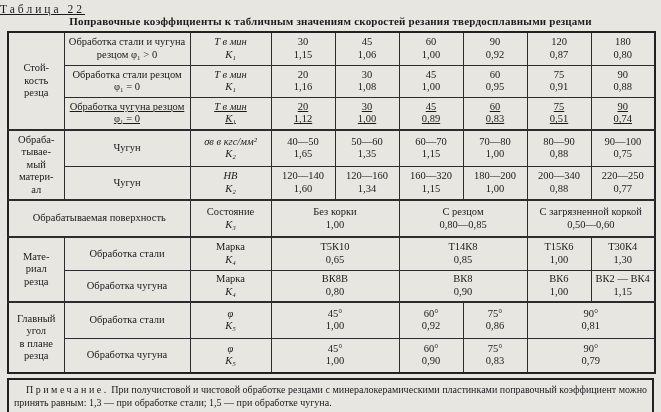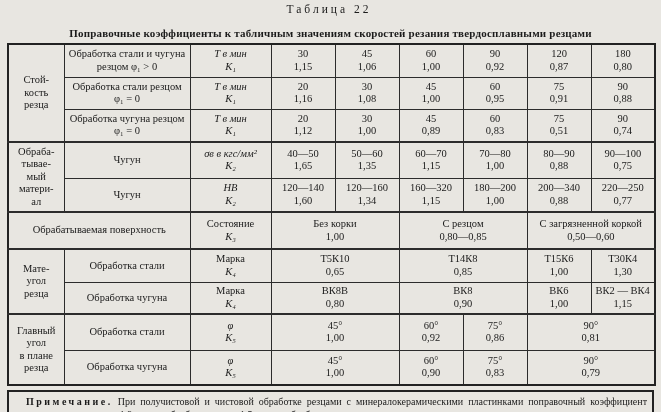--- a/index.html
+++ b/index.html
@@ -6,31 +6,32 @@
   body {
     width:661px; height:412px;
     background:#e8e6e1;
     font-family:"Liberation Serif", serif;
     color:#1b1b1b;
     -webkit-font-smoothing:antialiased;
   }
   .page { position:relative; width:661px; height:412px; overflow:hidden; }
 
   .tbl-label {
-    text-align:center;
+    text-align:left;
     padding:3px 3px 0 0;
     font-size:11.5px;
     letter-spacing:3px;
     white-space:nowrap;
+    text-decoration:underline;
   }
   .title {
     text-align:center;
     font-weight:bold;
     font-size:11px;
-    margin-top:12px;
+    margin-top:0px;
     letter-spacing:0.2px;
   }
 
   table.coef {
     border-collapse:collapse;
     table-layout:fixed;
     width:647px;
     margin:4px 0 0 7px;
     border:2px solid #222;
   }
@@ -56,21 +57,20 @@
     margin:4px 0 0 7px;
     border:2px solid #222;
     padding:3px 5px 4px 5px;
     font-size:10px;
     line-height:1.32;
     text-align:justify;
   }
   .note-box .lead {
     letter-spacing:2.5px;
     padding-left:12px;
-    font-weight:bold;
   }
 </style>
 </head>
 <body>
 
 <div class="page">
 
   <div class="tbl-label">Таблица 22</div>
 
   <div class="title">Поправочные коэффициенты к табличным значениям скоростей резания твердосплавными резцами</div>
@@ -146,21 +146,21 @@
           </td>
           <td>
             <span class="ln">75</span>
             <span class="ln">0,91</span>
           </td>
           <td>
             <span class="ln">90</span>
             <span class="ln">0,88</span>
           </td>
         </tr>
-        <tr style="height: 33px;">
+        <tr style="height: 33px; text-decoration: underline;">
           <td class="d">Обработка чугуна резцом φ₁ = 0</td>
           <td class="p">
             <span class="ln it">T в мин</span>
             <span class="ln it">K₁</span>
           </td>
           <td>
             <span class="ln">20</span>
             <span class="ln">1,12</span>
           </td>
           <td>
@@ -265,21 +265,21 @@
             <span class="ln">С резцом</span>
             <span class="ln">0,80—0,85</span>
           </td>
           <td colspan="2">
             <span class="ln">С загрязненной коркой</span>
             <span class="ln">0,50—0,60</span>
           </td>
         </tr>
         <tr class="sec" style="height: 33px;">
           <td rowspan="2" class="g">Мате-
-угол
+риал
 резца</td>
           <td class="d">Обработка стали</td>
           <td class="p">
             <span class="ln">Марка</span>
             <span class="ln it">K₄</span>
           </td>
           <td colspan="2">
             <span class="ln">Т5К10</span>
             <span class="ln">0,65</span>
           </td>

